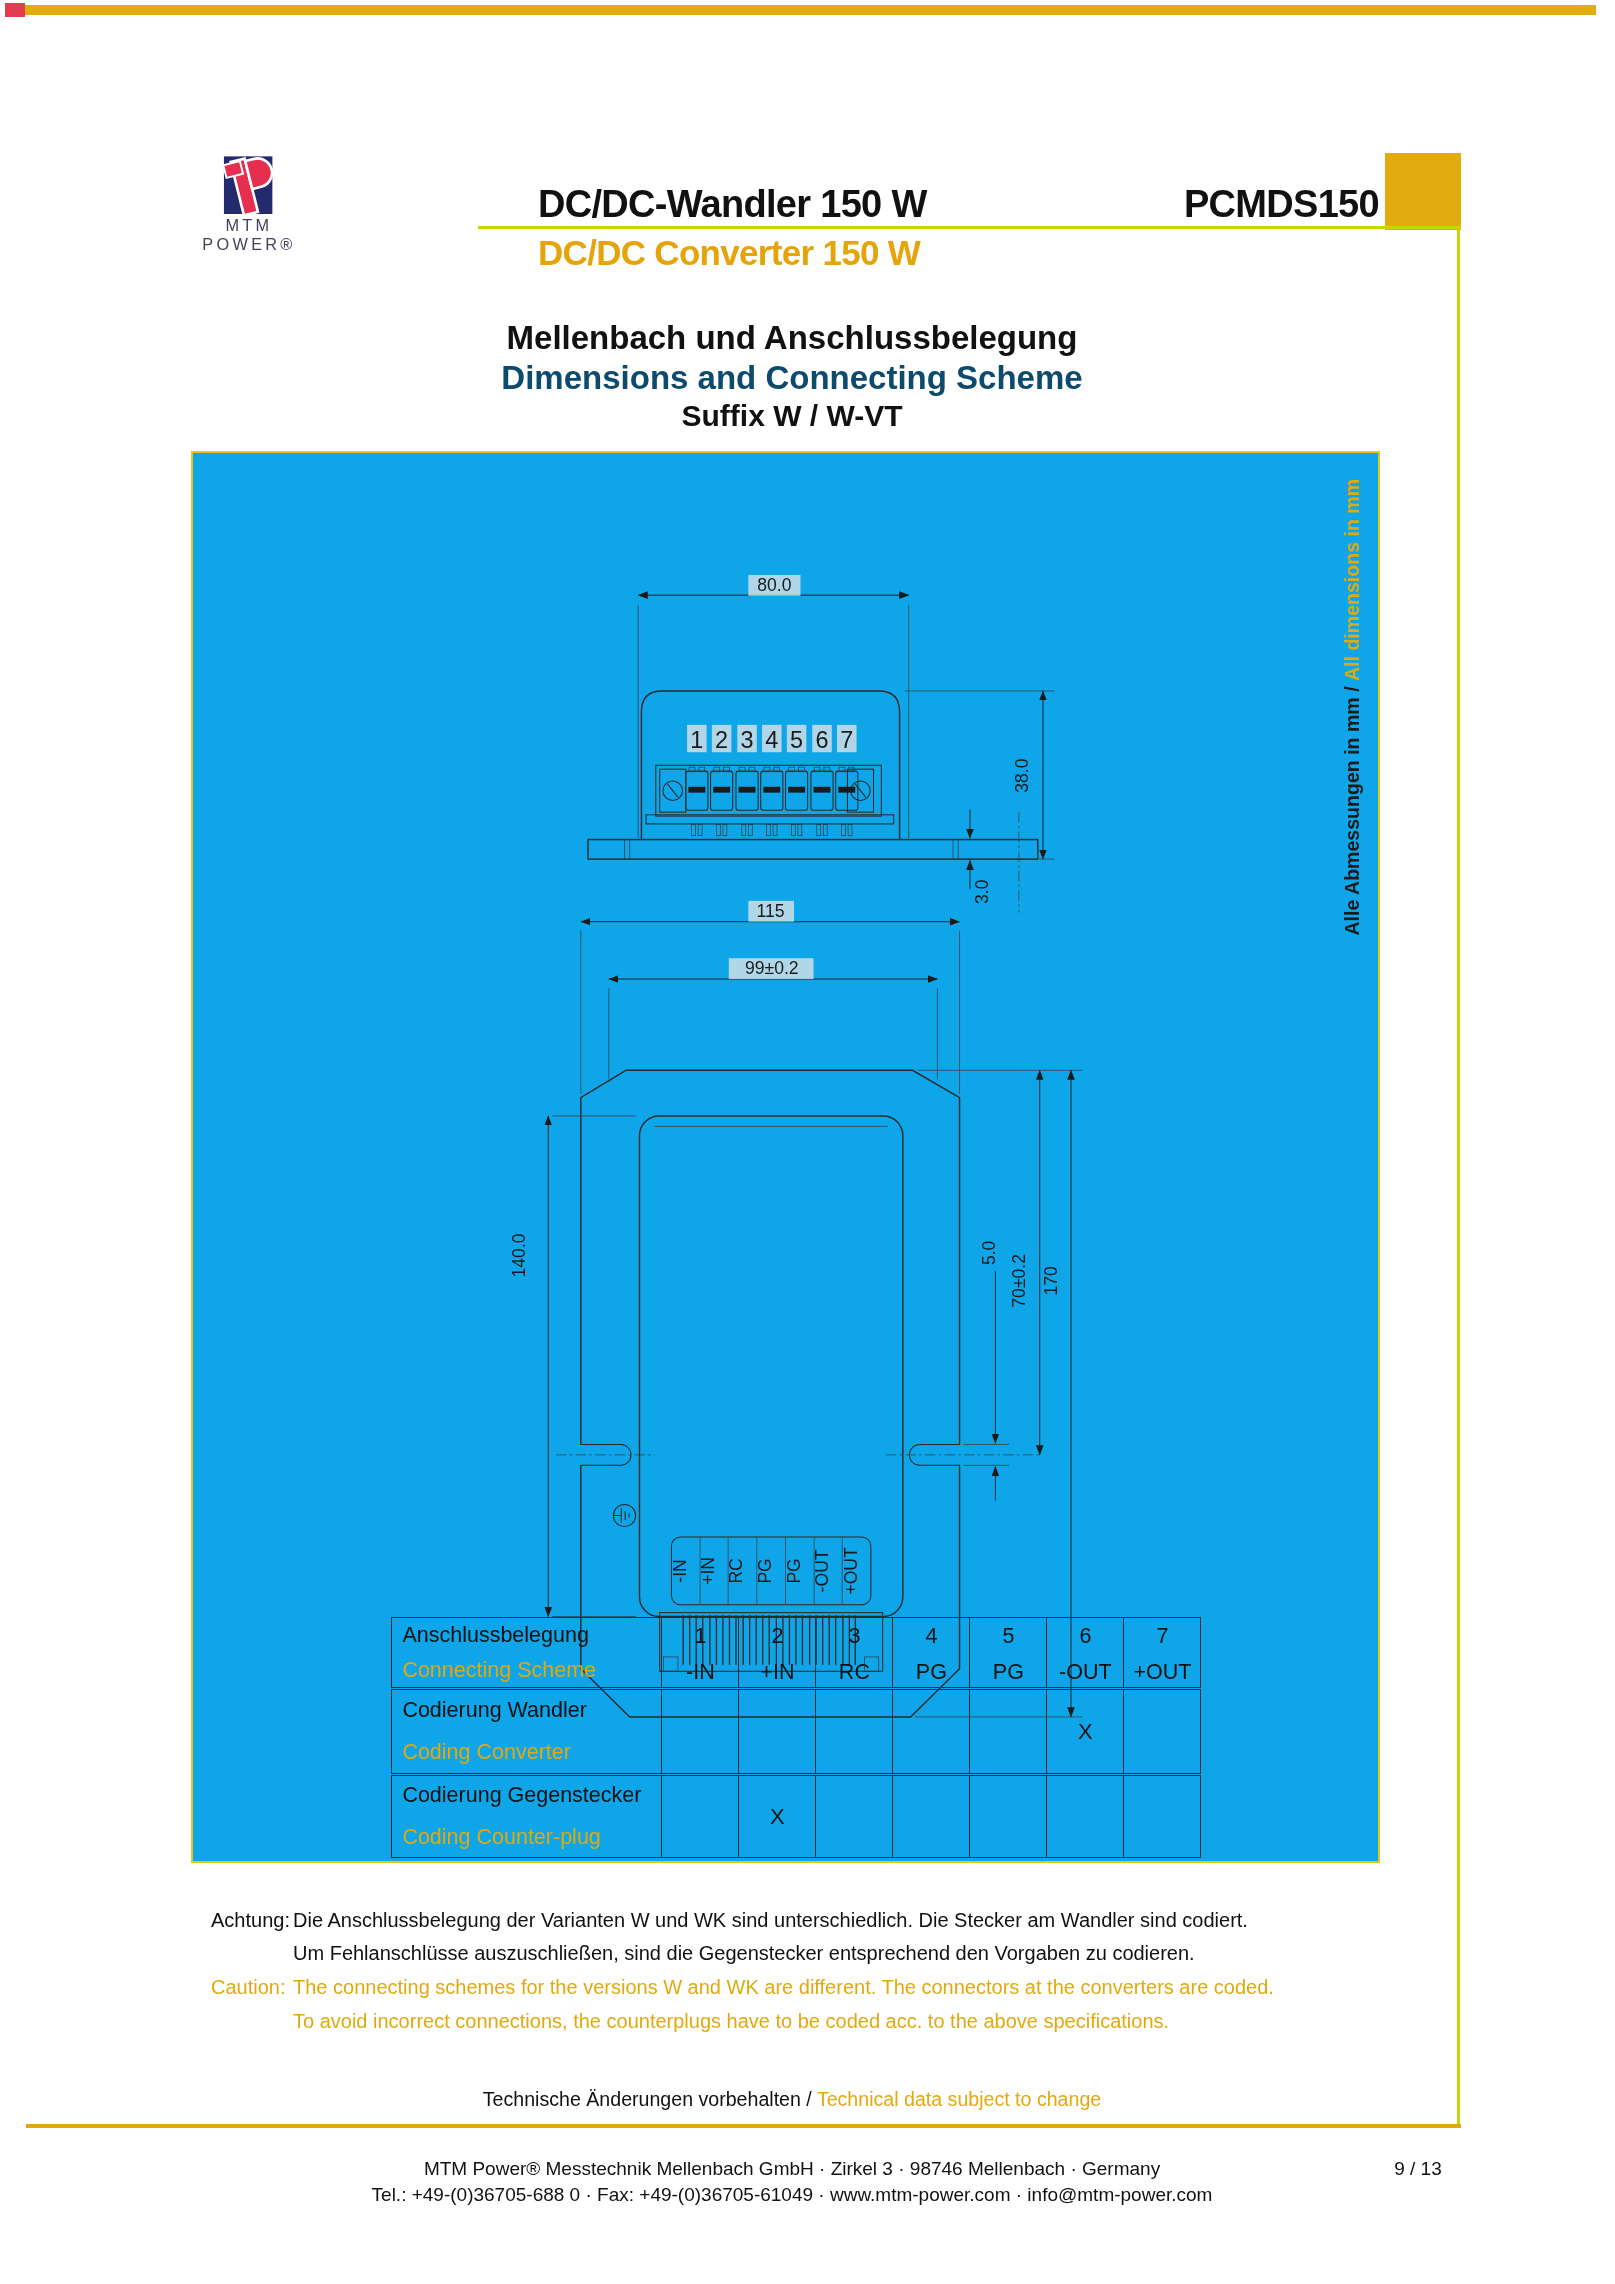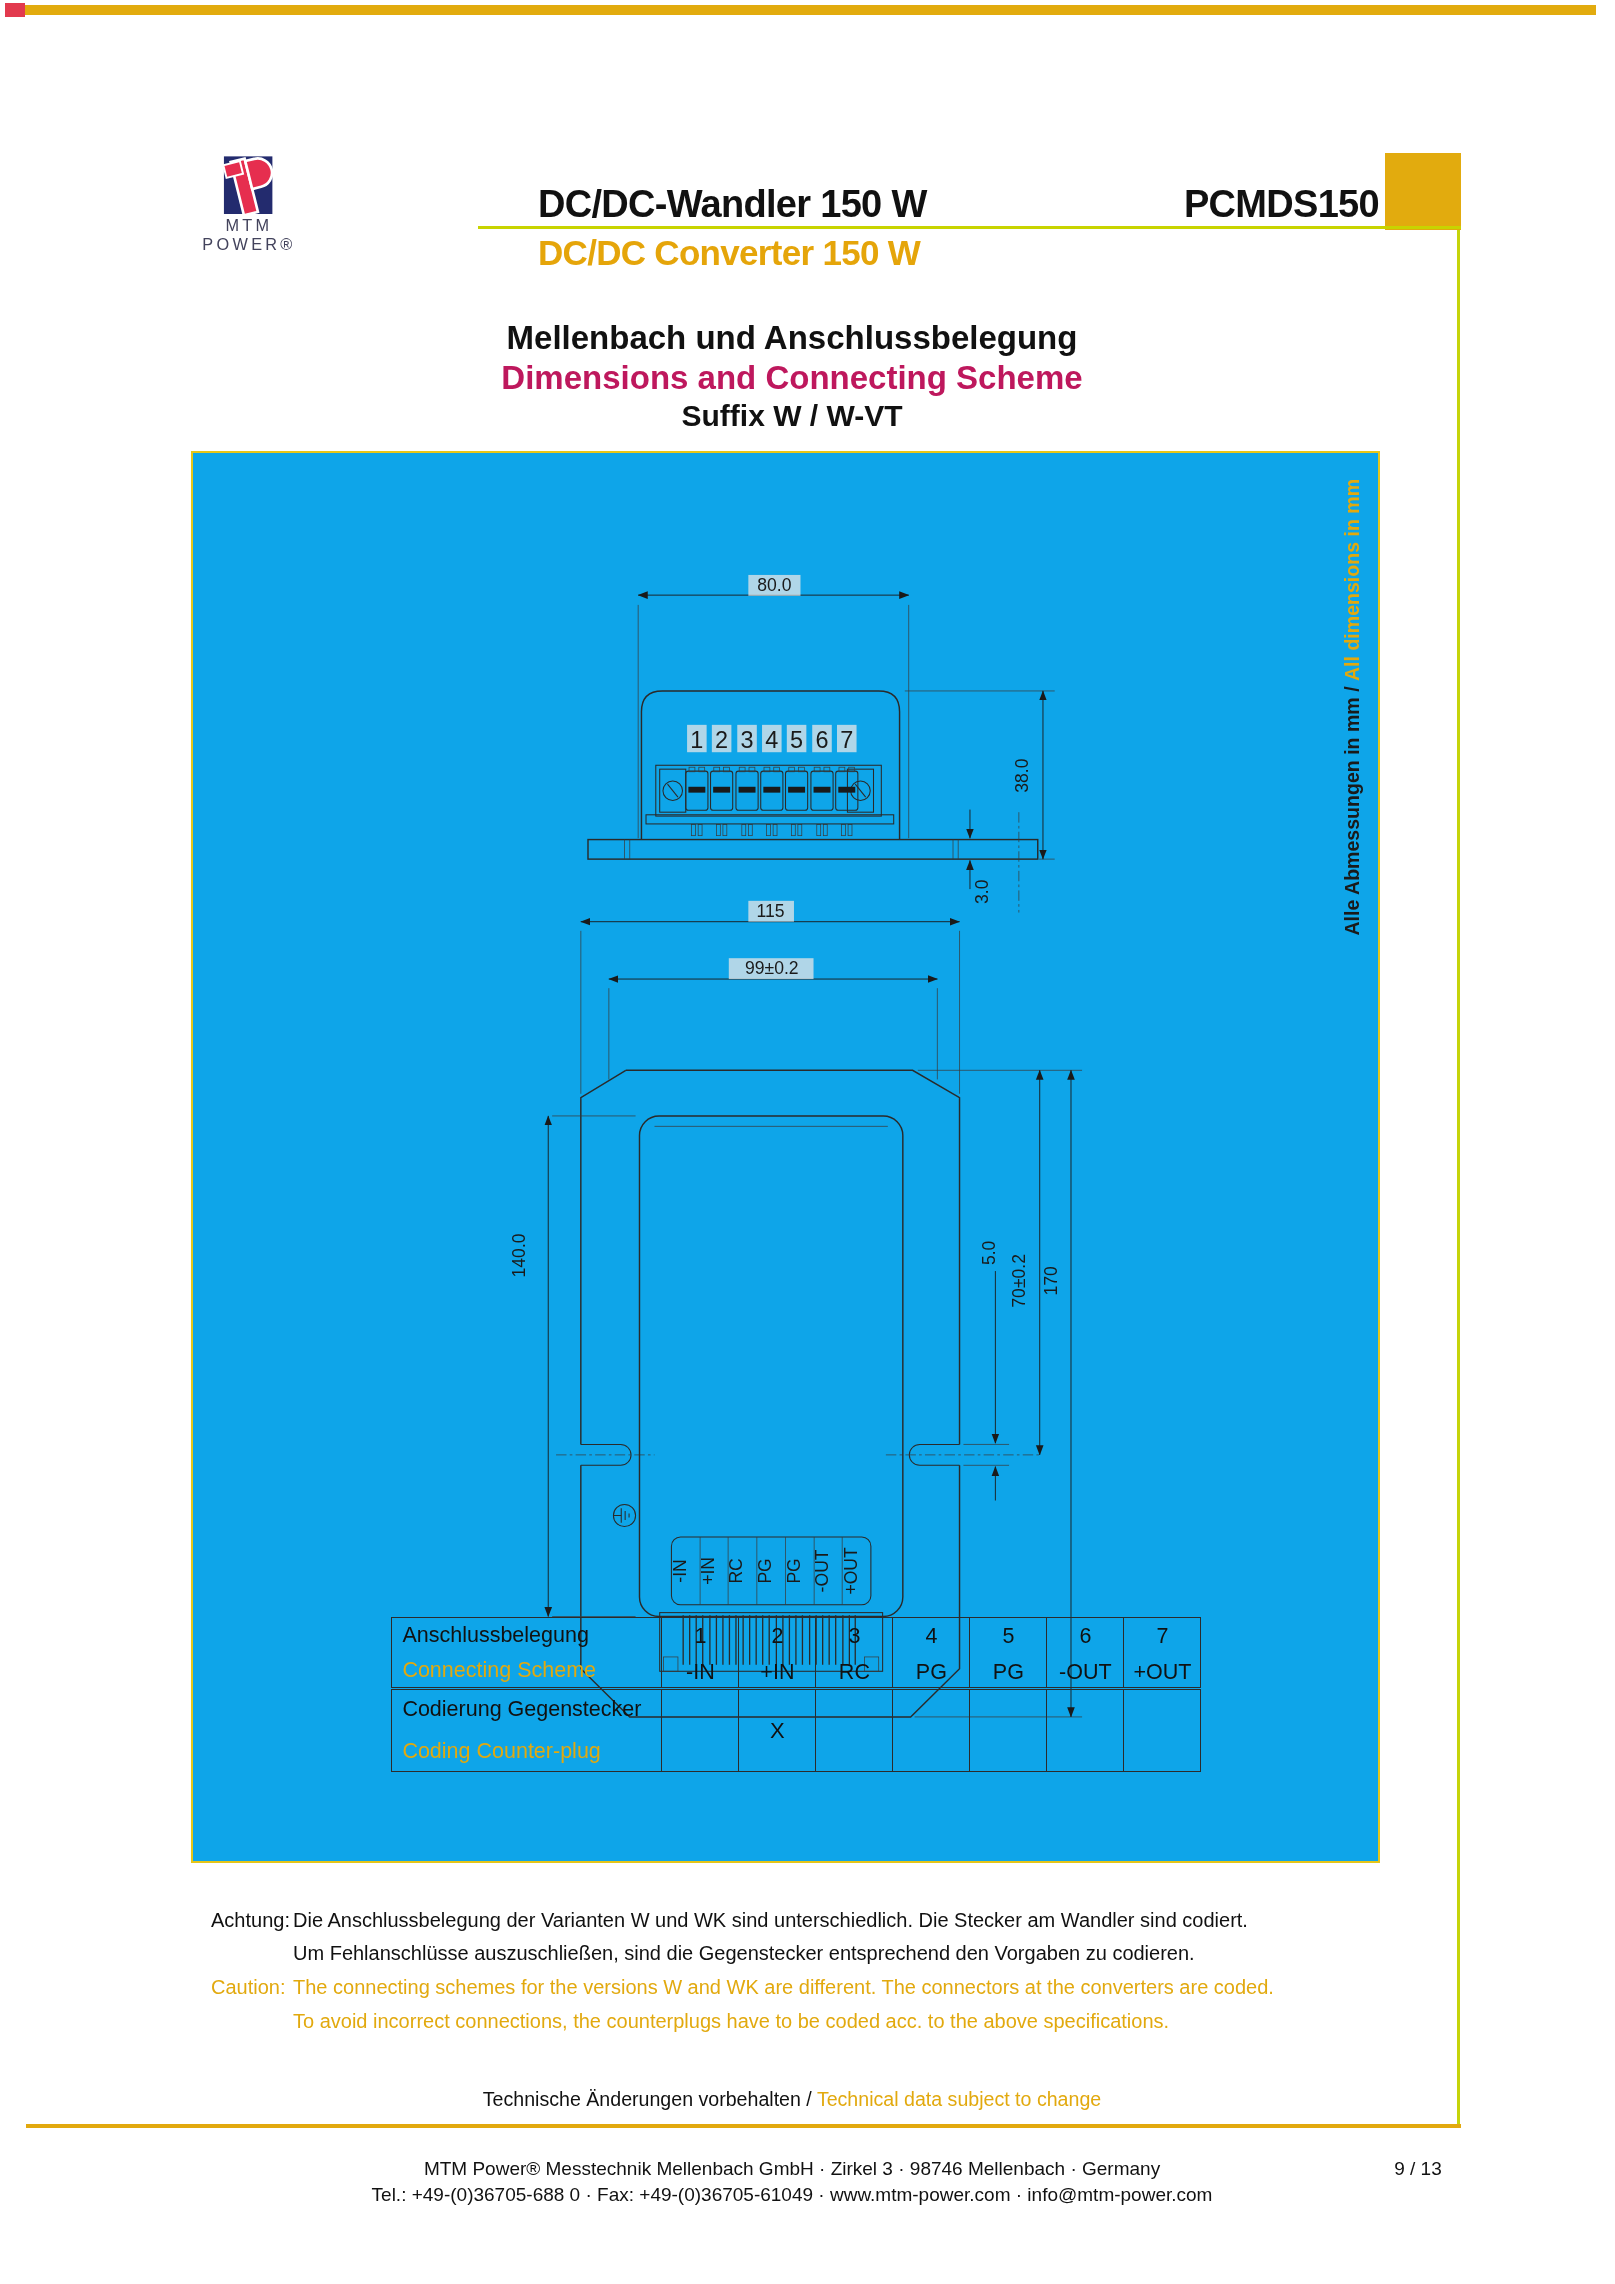--- a/index.html
+++ b/index.html
@@ -16,21 +16,21 @@
   .header-underline{left:478px;top:226px;width:983px;height:3.3px;background:#c8d400;}
   .gold-square{left:1385px;top:153px;width:76px;height:77px;background:#e2ab0e;}
   
   .brand-text{left:176px;top:216px;width:146px;text-align:center;font-size:16.3px;
     letter-spacing:3.3px;color:#43435c;font-weight:normal;}
   .title-de{left:538px;top:183px;font-size:38px;font-weight:bold;letter-spacing:-0.7px;color:#111;}
   .model{left:1043px;top:183px;width:336px;text-align:right;font-size:38px;font-weight:bold;letter-spacing:-0.7px;color:#111;}
   .title-en{left:538px;top:233px;font-size:35px;font-weight:bold;letter-spacing:-0.7px;color:#e5a50a;}
   .h-center{left:0;top:0;width:1584px;text-align:center;font-weight:bold;}
   .h1{top:319px;font-size:33px;color:#111;}
-  .h2{top:359px;font-size:33px;color:#be185d;}
+  .h2{top:359px;font-size:33px;color:#0c4a6e;}
   .h3{top:399px;font-size:30px;color:#111;}
   
   .panel{left:191px;top:451px;width:1185px;height:1408px;background:#0ea5e9;border:2px solid #e6c619;}
   
   .ctable{left:391px;top:1617px;border-collapse:collapse;table-layout:fixed;background:transparent;}
   .ctable td{border:1.3px solid #2b2b2b;padding:0;vertical-align:middle;}
   .ctable tr.sep td{border-bottom:3.9px double #2b2b2b;}
   .ctable .lblcell{width:259px;padding-left:10.4px;}
   .ctable .pincol{width:76px;text-align:center;}
   .ctable .de{font-size:21.5px;color:#111;display:block;}
@@ -346,20 +346,35 @@
         </td>
     <td class="pincol">
           <span class="num">6</span>
           <span class="pname">-OUT</span>
         </td>
     <td class="pincol">
           <span class="num">7</span>
           <span class="pname">+OUT</span>
         </td>
   </tr>
+  <tr class="row2 sep">
+    <td class="lblcell">
+      <span class="de">Codierung Wandler</span>
+      <span class="en">Coding Converter</span>
+    </td>
+    <td class="pincol"></td>
+        <td class="pincol"></td>
+        <td class="pincol"></td>
+        <td class="pincol"></td>
+        <td class="pincol"></td>
+    <td class="pincol">
+          <span class="xmark">X</span>
+        </td>
+    <td class="pincol"></td>
+  </tr>
   <tr class="row3">
     <td class="lblcell">
       <span class="de">Codierung Gegenstecker</span>
       <span class="en">Coding Counter-plug</span>
     </td>
     <td class="pincol"></td>
     <td class="pincol">
           <span class="xmark">X</span>
         </td>
     <td class="pincol"></td>

